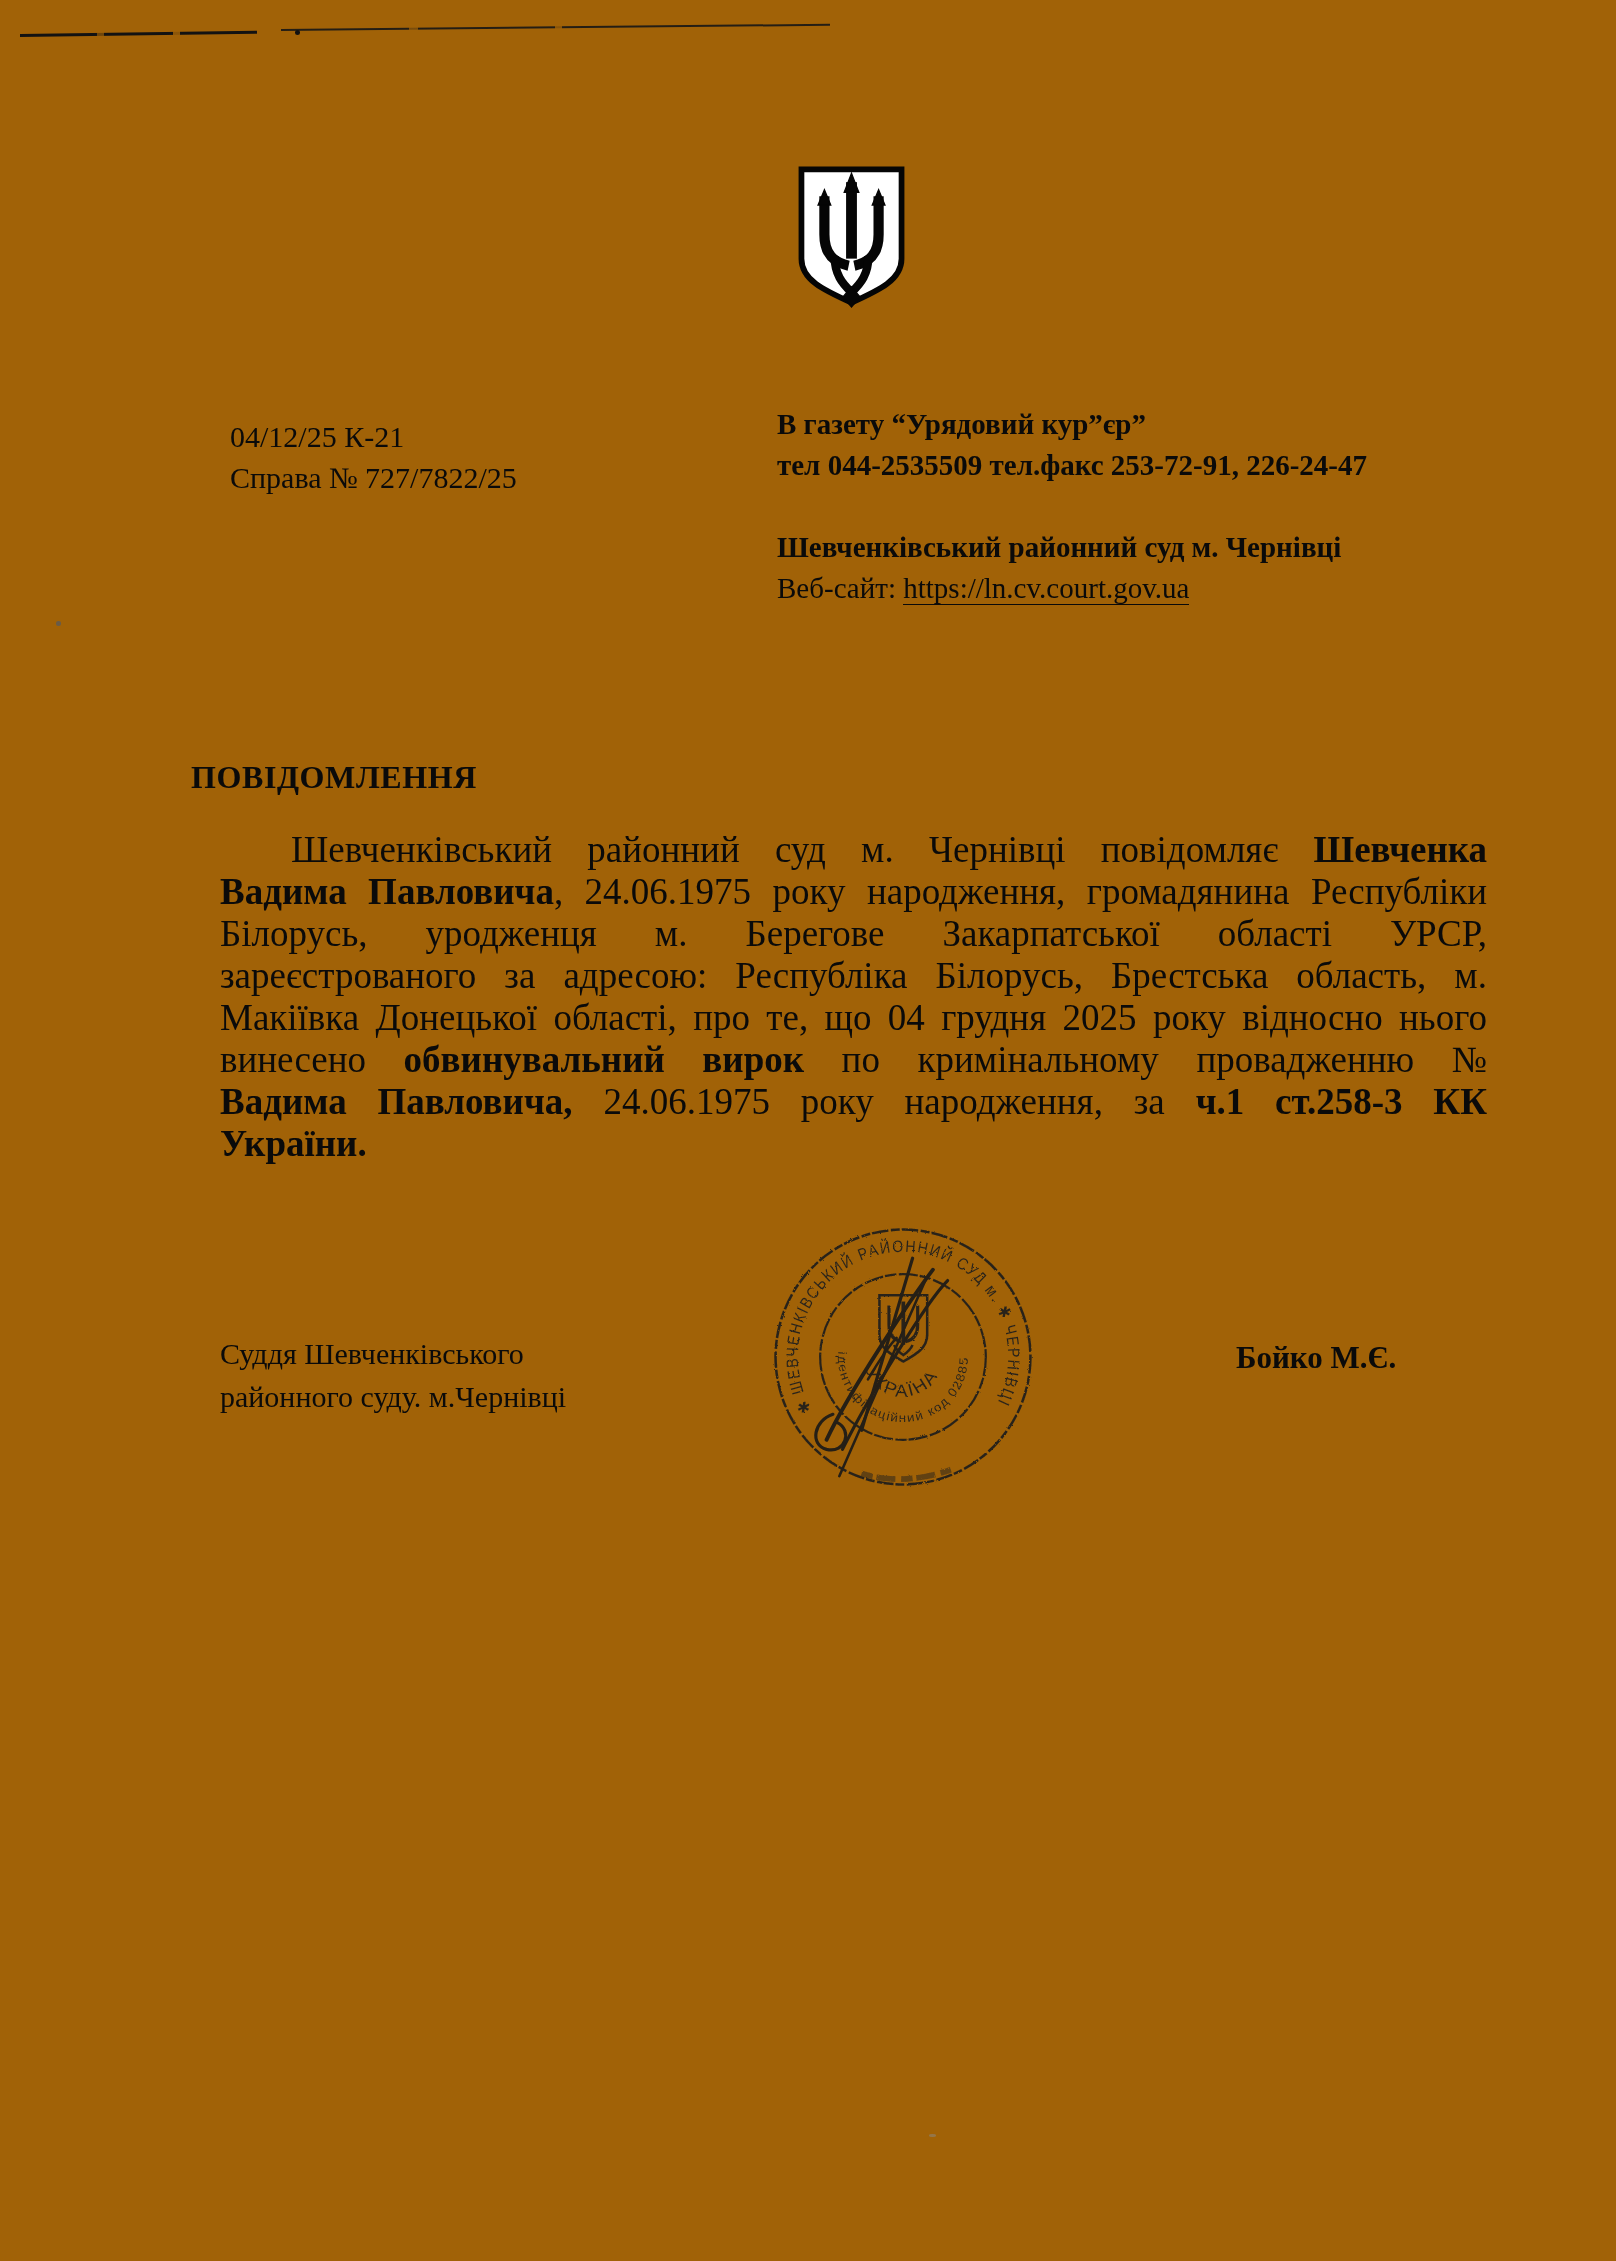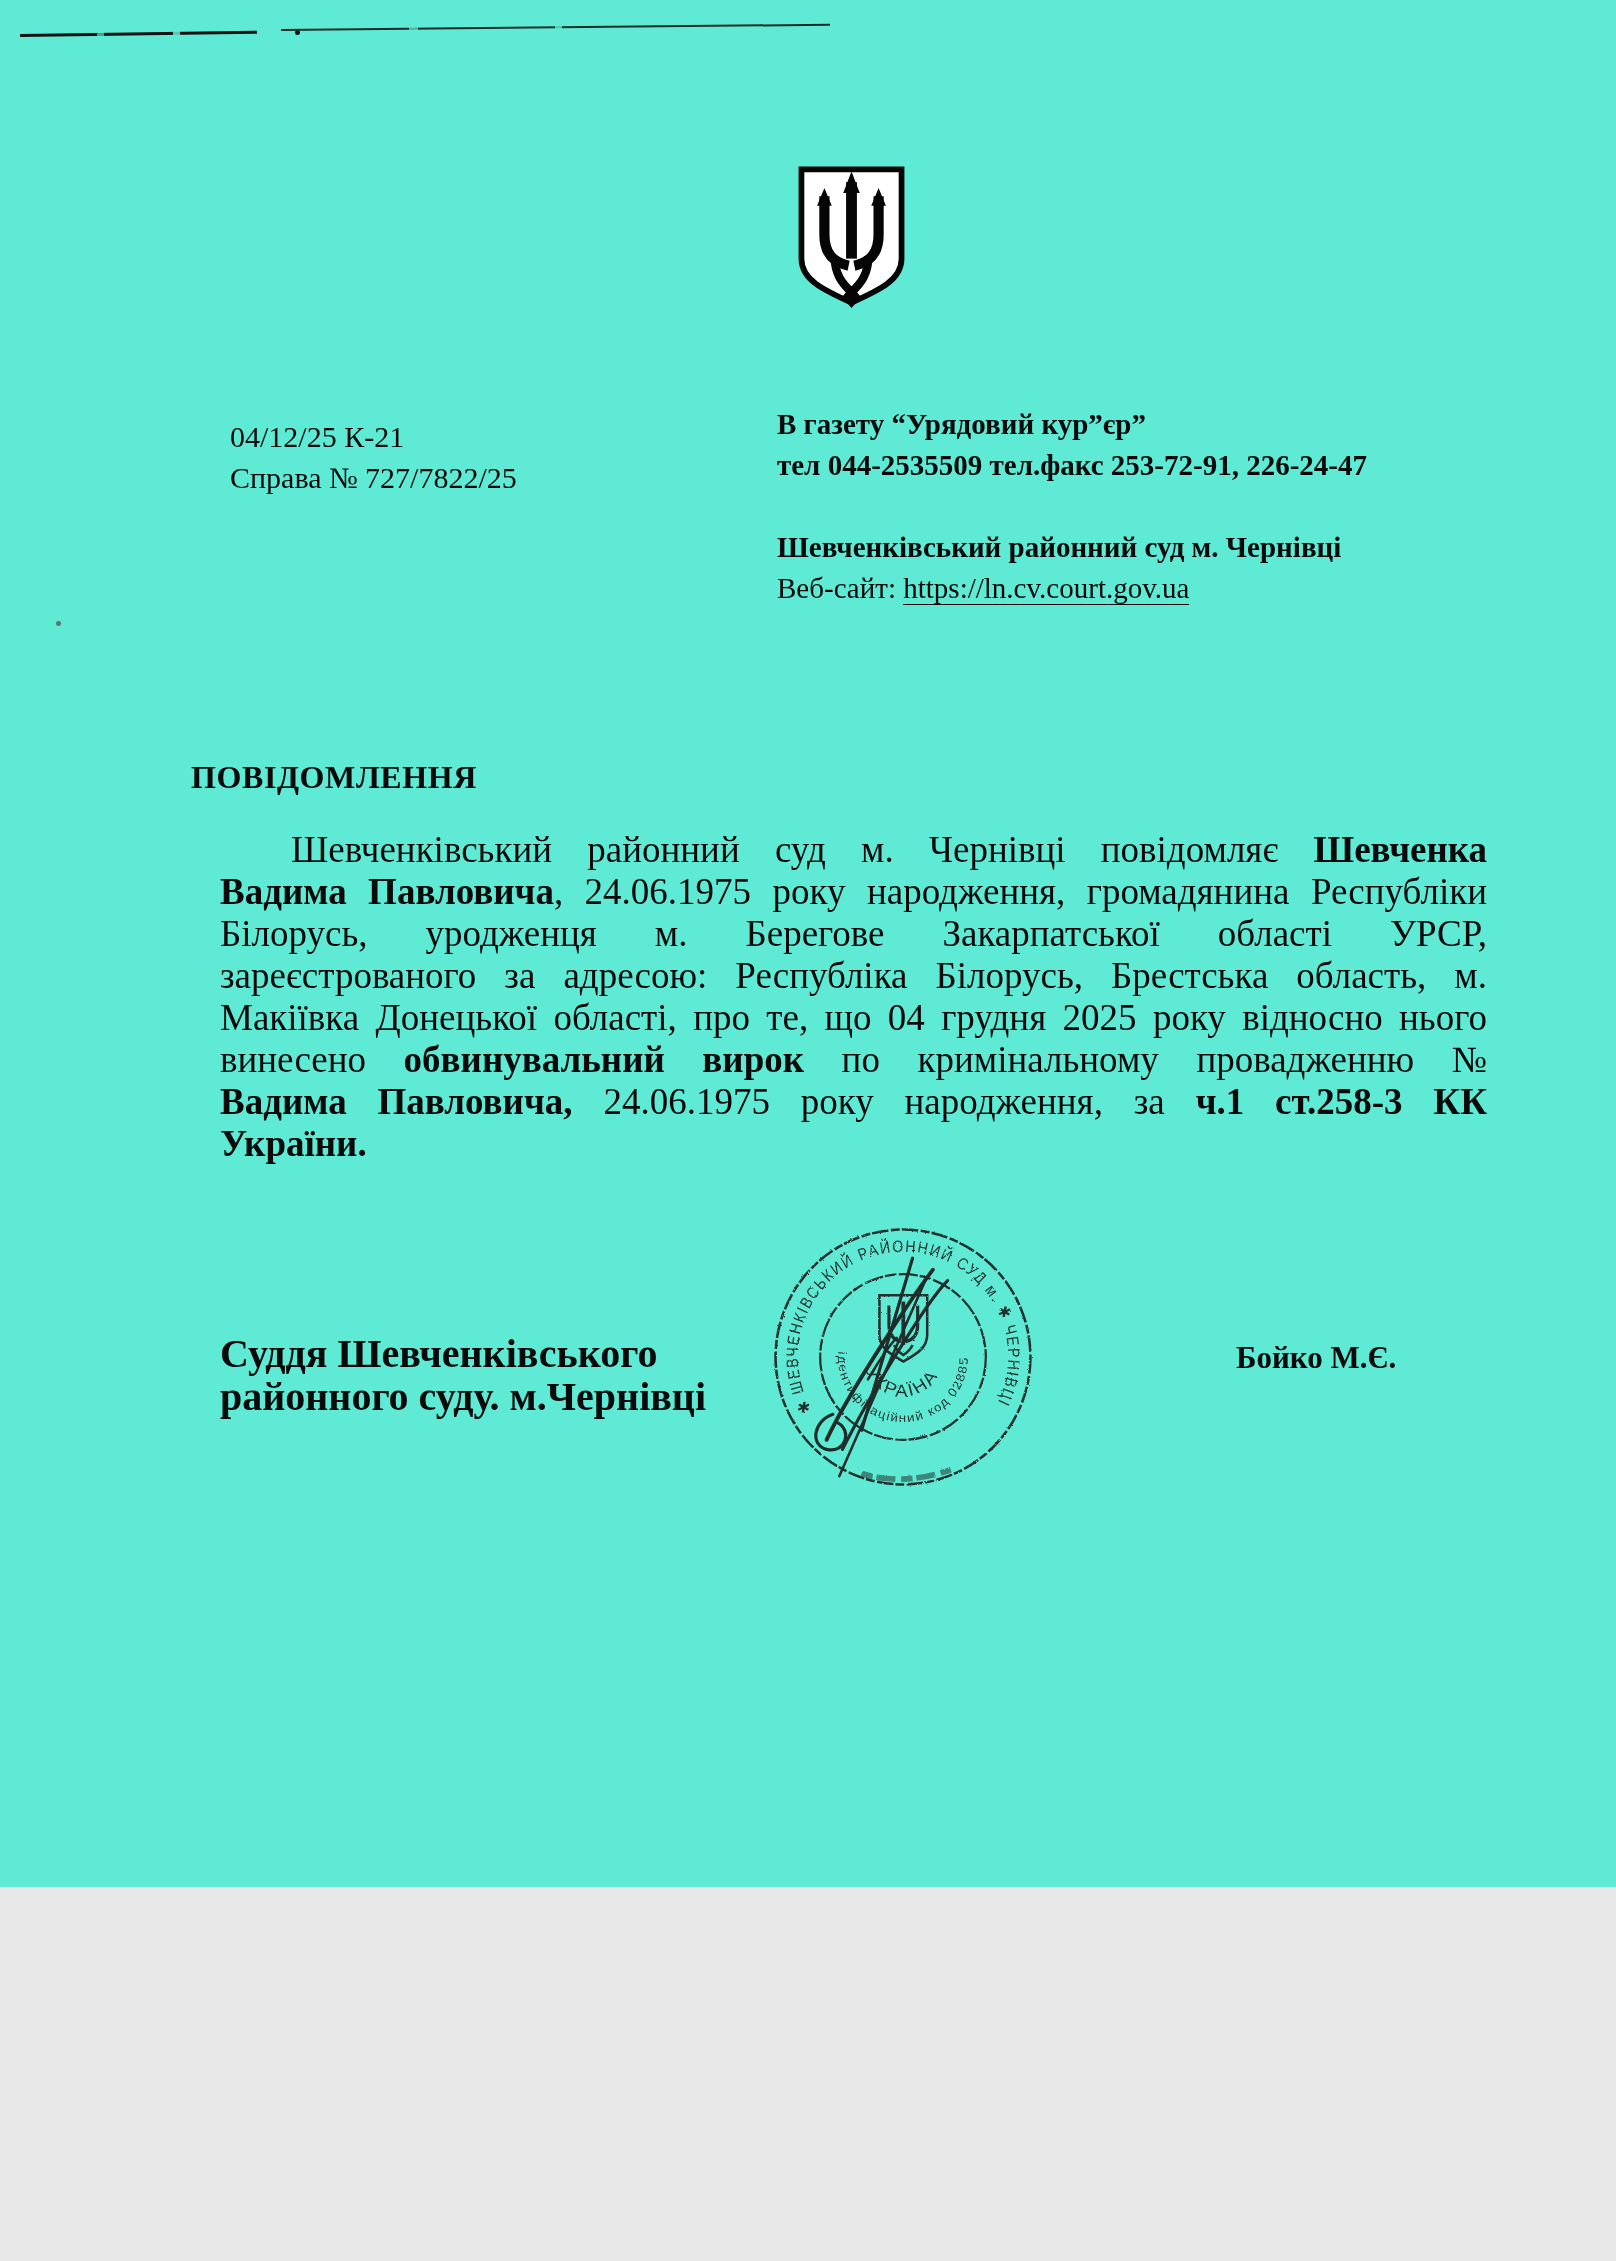--- a/index.html
+++ b/index.html
@@ -1,19 +1,19 @@
 <!DOCTYPE html>
 <html style="font-size:10.2px"><head>
 <meta charset="utf-8">
 <style>
   html,body{margin:0;padding:0;background:#e8e8e8;}
   .page{
     position:relative;
-    width:1616px;height:1887px;
-    background:#5eead4;
+    width:1616px;height:2261px;
+    background:#a16207;
     font-family:"Liberation Serif","DejaVu Serif",serif;
     color:#0a0a0a;
     overflow:hidden;
   }
   
   .scan-line1{position:absolute;left:20.4px;top:34px;width:237px;height:2.6px;
     background:repeating-linear-gradient(90deg,#121212 0 77px,rgba(18,18,18,.35) 77px 84px,#121212 84px 153px,rgba(18,18,18,.15) 153px 160px,#121212 160px 237px);
     transform:rotate(-0.8deg);transform-origin:left center;}
   .scan-line2{position:absolute;left:281px;top:29px;width:549px;height:1.9px;
     background:repeating-linear-gradient(90deg,#161616 0 128px,rgba(20,20,20,.3) 128px 137px,#161616 137px 274px,rgba(20,20,20,.2) 274px 281px,#161616 281px 549px);
@@ -39,21 +39,21 @@
   
   .body-block{position:absolute;left:220px;top:829px;width:1267px;font-size:37px;}
   .body-line{height:42px;line-height:42px;text-align:justify;overflow:hidden;}
   .body-line::after{content:"";display:inline-block;width:100%;height:0;vertical-align:top;}
   .body-line.indent{text-indent:71px;}
   .body-line.no-just{text-align:left;}
   .body-line.no-just::after{display:none;}
   .b{font-weight:bold;}
 
   
-  .sig-block{position:absolute;left:220px;top:1332px;font-size:40px;font-weight:bold;line-height:43px;}
+  .sig-block{position:absolute;left:220px;top:1332px;font-size:30px;font-weight:normal;line-height:43px;}
   .judge-name{position:absolute;left:1236px;top:1340px;font-size:31px;font-weight:bold;}
 
   
   .stamp{position:absolute;left:766px;top:1220px;width:274px;height:274px;opacity:.9;}
   .stamp text{font-family:"Liberation Sans","DejaVu Sans",sans-serif;}
 </style>
 </head>
 <body>
 
 <div class="page">

